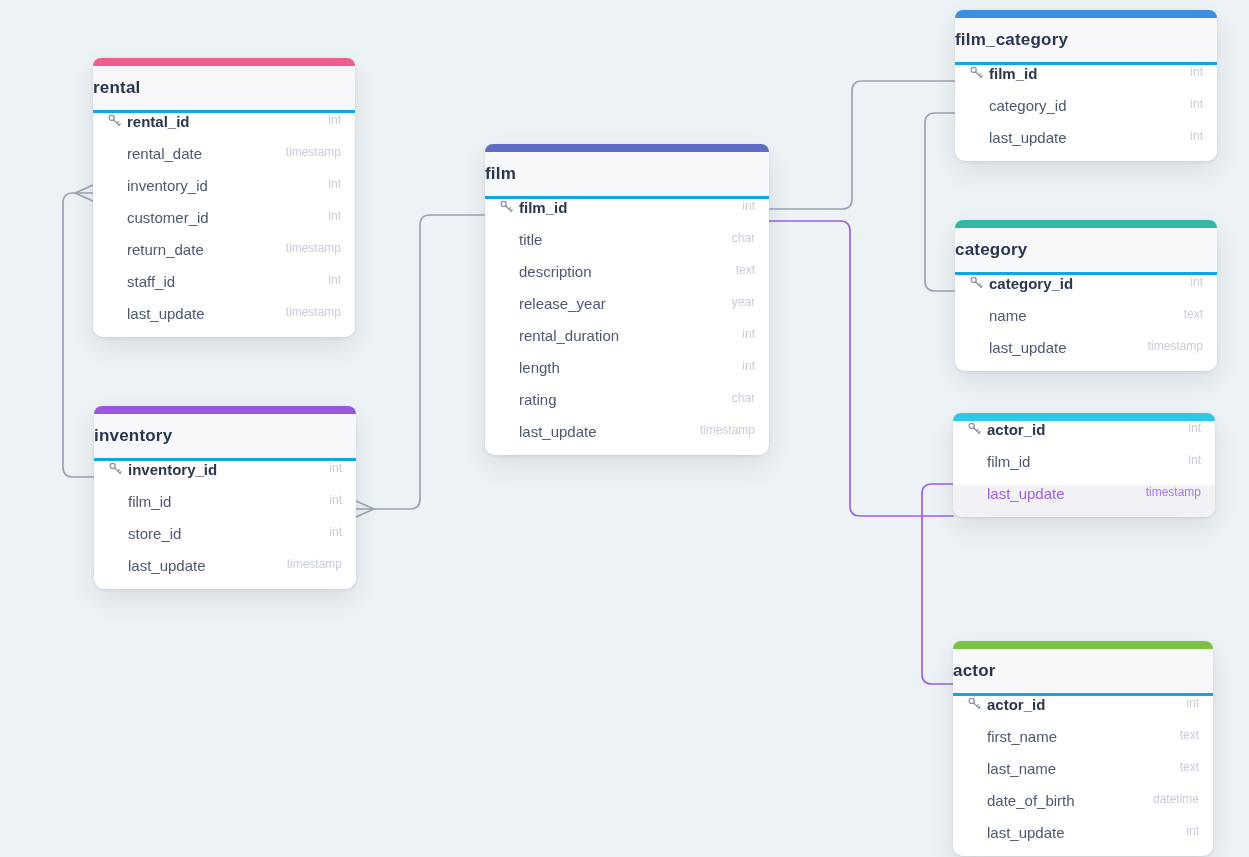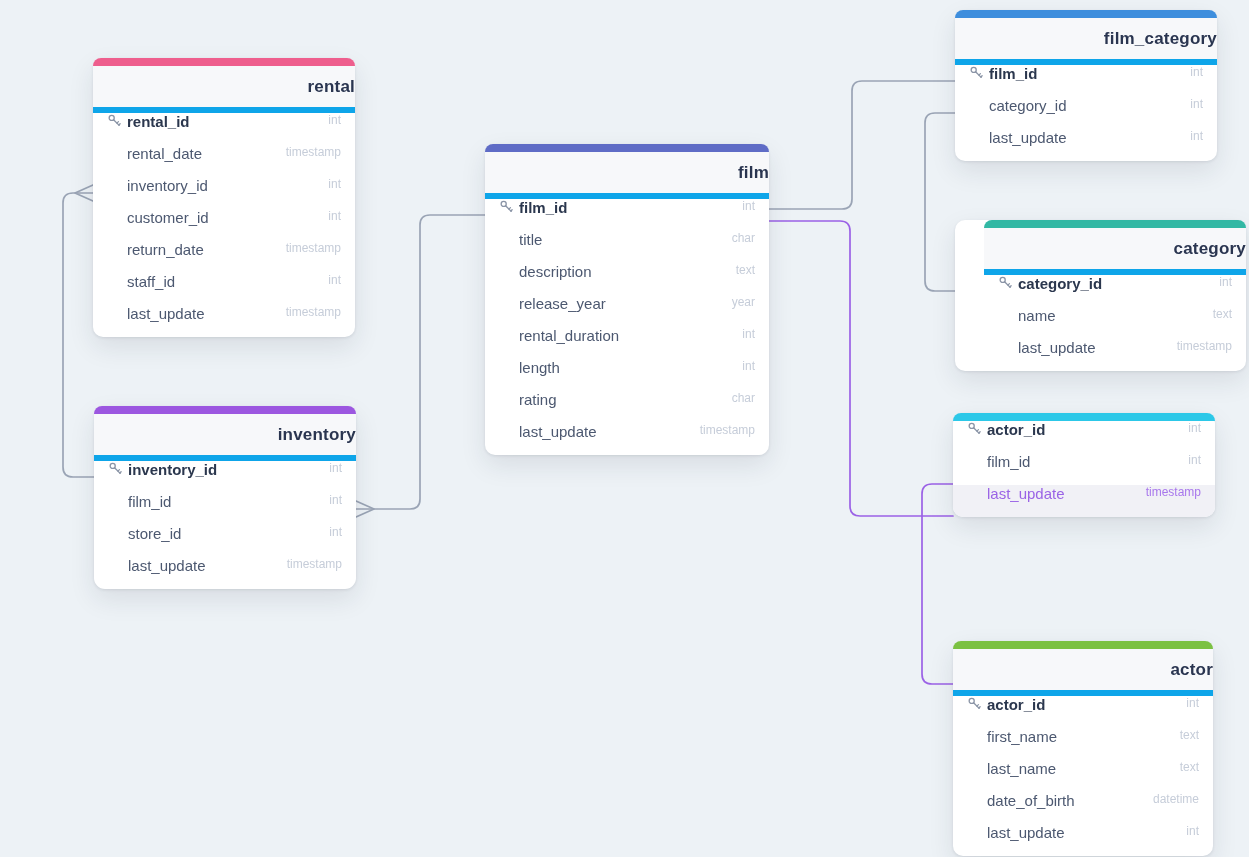--- a/index.html
+++ b/index.html
@@ -15,22 +15,22 @@
   #cards{position:absolute;left:0;top:0;z-index:2;}
   .table-card{
     position:absolute;
     background:#ffffff;
     border-radius:10px;
     box-shadow:0 1px 3px rgba(25,39,62,.10), 0 10px 26px rgba(25,39,62,.10);
   }
   .accent{height:8px;border-radius:10px 10px 0 0;}
   .title-row{
     height:47px;box-sizing:border-box;
-    display:flex;align-items:center;justify-content:flex-end;
-    background:#f7f8fa;border-bottom:6px solid #0ea5e9;
+    display:flex;align-items:center;justify-content:flex-start;
+    background:#f7f8fa;border-bottom:3px solid #0ea5e9;
   }
   .title-text{font-size:17px;font-weight:600;color:#2a3550;letter-spacing:.2px;}
   .field-row{
     height:32px;display:flex;align-items:flex-start;
     padding:0 14px;box-sizing:border-box;
     font-size:15px;color:#4c5870;
   }
   .field-row:last-child{border-radius:0 0 10px 10px;}
   .icon-slot{width:20px;flex:0 0 20px;display:flex;align-items:center;}
   .fname{flex:1 1 auto;text-align:left;white-space:nowrap;}
@@ -220,21 +220,21 @@
     <span class="fname">category_id</span>
     <span class="ftype">int</span>
   </div>
           <div class="field-row">
     <span class="icon-slot"></span>
     <span class="fname">last_update</span>
     <span class="ftype">int</span>
   </div>
         </div>
   </div>
-      <div class="table-card" style="left: 955px; top: 220px; width: 262px; padding-left: 29px;">
+      <div class="table-card" style="left: 955px; top: 220px; width: 262px;">
     <div class="accent" style="background: rgb(50, 184, 164);"></div>
     <div class="title-row">
       <span class="title-text">category</span>
     </div>
     <div class="rows">
           <div class="field-row pk">
     <span class="icon-slot">
               <svg width="15" height="15" viewBox="0 0 16 16" fill="none" stroke="#8a94a6" stroke-width="1.4" stroke-linecap="round" stroke-linejoin="round">
                 <circle cx="5" cy="5.2" r="2.7"></circle>
                 <path d="M7 7.2 L 13 13.2"></path>

